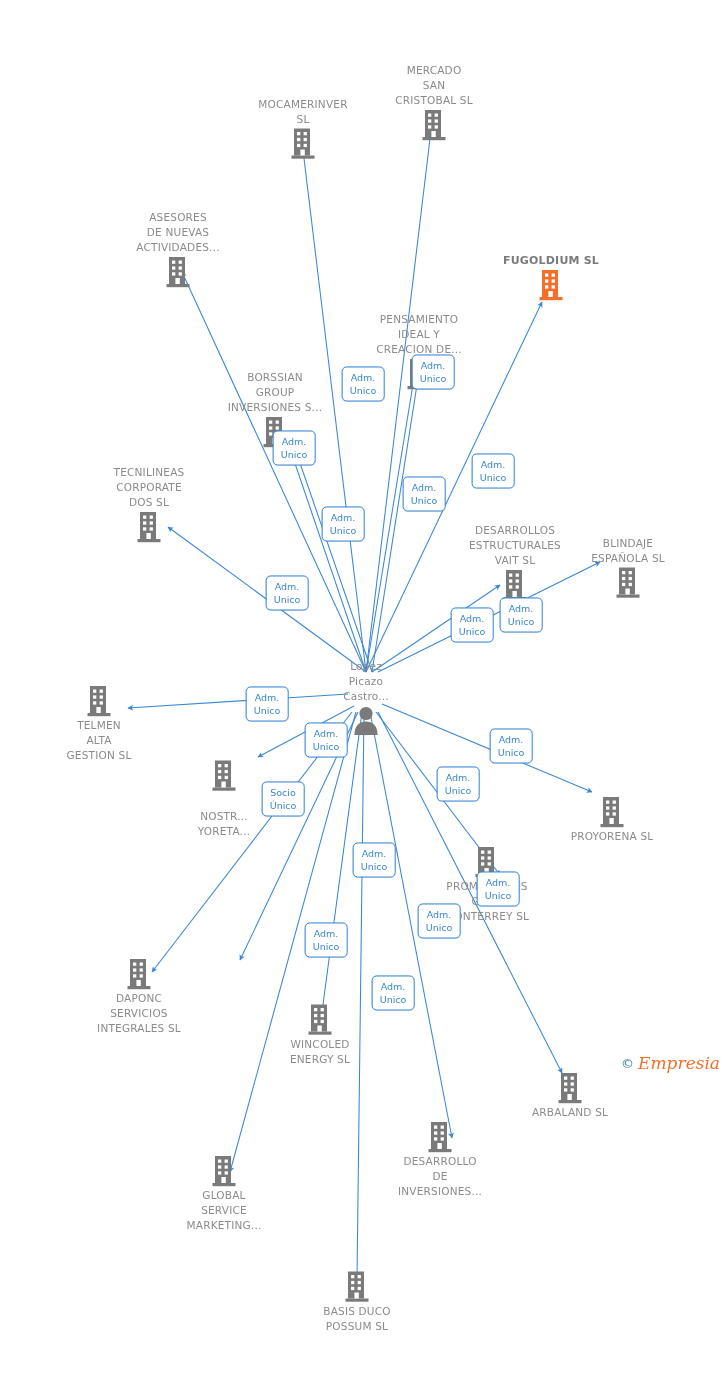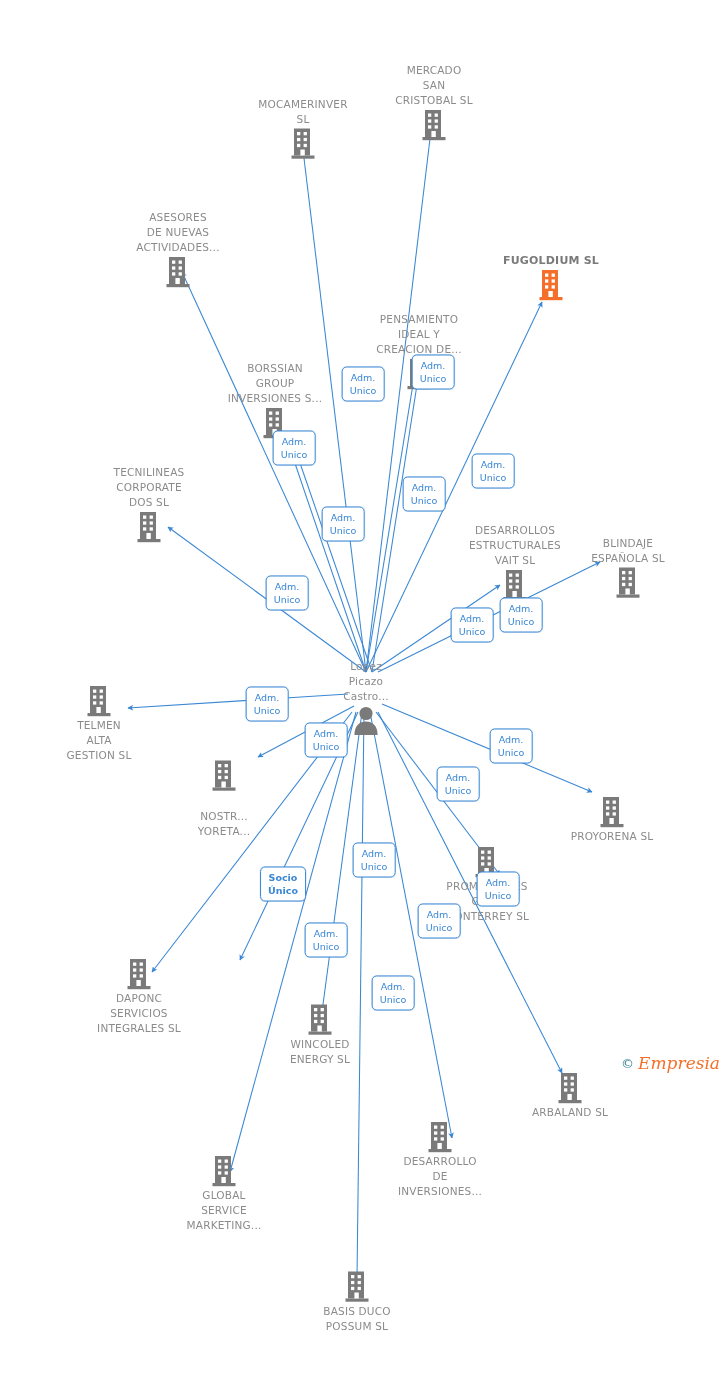--- a/index.html
+++ b/index.html
@@ -159,21 +159,21 @@
             <rect x="13.6" y="10.4" width="3.3" height="3.3" fill="#fff"></rect>
             <rect x="7" y="16.3" width="3.3" height="3.3" fill="#fff"></rect>
             <rect x="13.6" y="16.3" width="3.3" height="3.3" fill="#fff"></rect>
             <rect x="10.4" y="22" width="4.4" height="6" fill="#fff"></rect>
           </svg>
         </span>
         <span class="lbl">PENSAMIENTO
 IDEAL Y
 CREACION DE...</span>
       </div>
-      <div class="node above" style="left: 275px; top: 400px; justify-content: center;">
+      <div class="node above" style="left: 275px; top: 409px; justify-content: center;">
         <span class="ico">
           <svg class="bld" viewBox="0 0 26 32" xmlns="http://www.w3.org/2000/svg" aria-hidden="true">
             <rect x="4" y="1" width="16" height="27" fill="#7a7a7a"></rect>
             <rect x="1.5" y="28" width="23" height="3.2" fill="#7a7a7a"></rect>
             <rect x="7" y="4.5" width="3.3" height="3.3" fill="#fff"></rect>
             <rect x="13.6" y="4.5" width="3.3" height="3.3" fill="#fff"></rect>
             <rect x="7" y="10.4" width="3.3" height="3.3" fill="#fff"></rect>
             <rect x="13.6" y="10.4" width="3.3" height="3.3" fill="#fff"></rect>
             <rect x="7" y="16.3" width="3.3" height="3.3" fill="#fff"></rect>
             <rect x="13.6" y="16.3" width="3.3" height="3.3" fill="#fff"></rect>
@@ -442,21 +442,21 @@
       <div class="badge" style="left: 489px; top: 615px;">Adm.
 Unico</div>
       <div class="badge" style="left: 235px; top: 704px;">Adm.
 Unico</div>
       <div class="badge" style="left: 294px; top: 740px;">Adm.
 Unico</div>
       <div class="badge" style="left: 479px; top: 746px;">Adm.
 Unico</div>
       <div class="badge" style="left: 426px; top: 784px;">Adm.
 Unico</div>
-      <div class="badge" style="left: 251px; top: 884px; font-weight: bold;">Socio
+      <div class="badge" style="left: 251px; top: 799px;">Socio
 Único</div>
       <div class="badge" style="left: 342px; top: 860px;">Adm.
 Unico</div>
       <div class="badge" style="left: 466px; top: 889px;">Adm.
 Unico</div>
       <div class="badge" style="left: 294px; top: 940px;">Adm.
 Unico</div>
       <div class="badge" style="left: 407px; top: 921px;">Adm.
 Unico</div>
       <div class="badge" style="left: 361px; top: 993px;">Adm.

